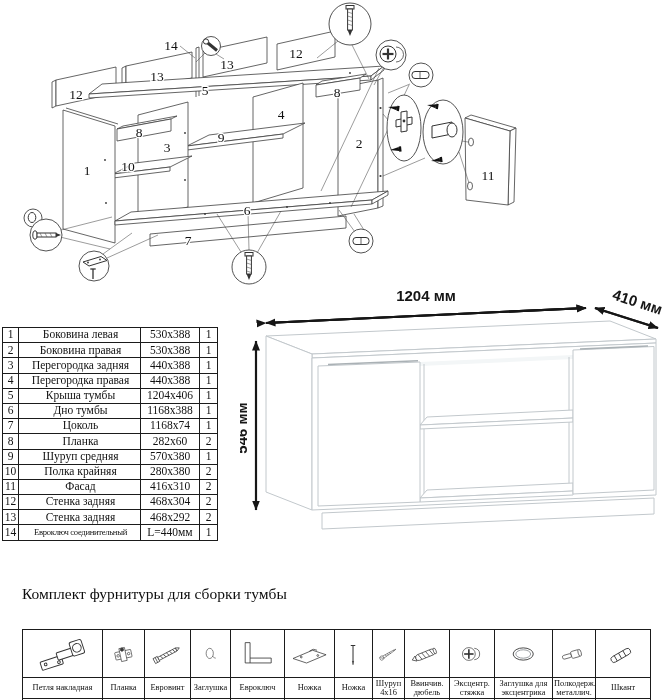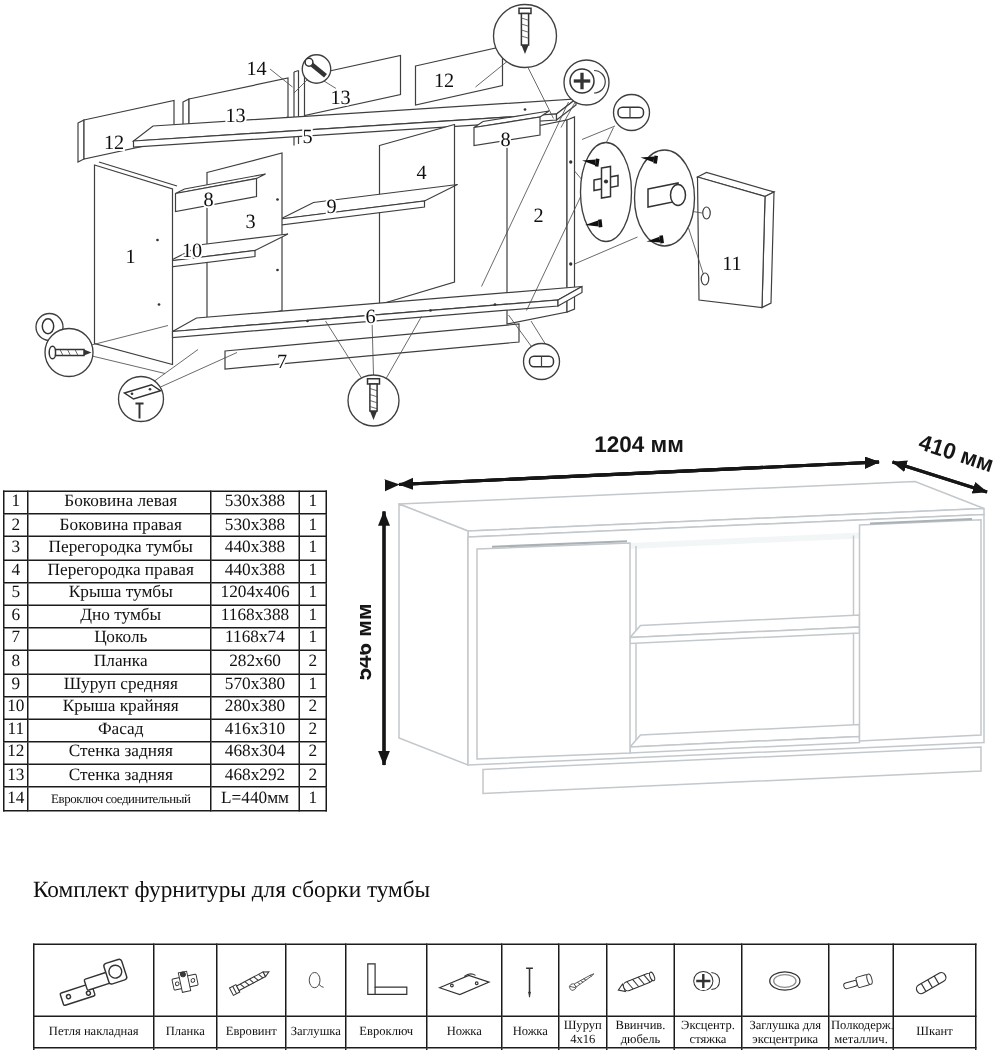--- a/index.html
+++ b/index.html
@@ -281,21 +281,21 @@
         <td class="c-qty">1</td>
       </tr>
     <tr>
         <td class="c-num">2</td>
         <td class="c-name">Боковина правая</td>
         <td class="c-size">530x388</td>
         <td class="c-qty">1</td>
       </tr>
     <tr>
         <td class="c-num">3</td>
-        <td class="c-name">Перегородка тумбы</td>
+        <td class="c-name">Перегородка задняя</td>
         <td class="c-size">440x388</td>
         <td class="c-qty">1</td>
       </tr>
     <tr>
         <td class="c-num">4</td>
         <td class="c-name">Перегородка правая</td>
         <td class="c-size">440x388</td>
         <td class="c-qty">1</td>
       </tr>
     <tr>
@@ -323,21 +323,21 @@
         <td class="c-qty">2</td>
       </tr>
     <tr>
         <td class="c-num">9</td>
         <td class="c-name">Шуруп средняя</td>
         <td class="c-size">570x380</td>
         <td class="c-qty">1</td>
       </tr>
     <tr>
         <td class="c-num">10</td>
-        <td class="c-name">Крыша крайняя</td>
+        <td class="c-name">Полка крайняя</td>
         <td class="c-size">280x380</td>
         <td class="c-qty">2</td>
       </tr>
     <tr>
         <td class="c-num">11</td>
         <td class="c-name">Фасад</td>
         <td class="c-size">416x310</td>
         <td class="c-qty">2</td>
       </tr>
     <tr>

